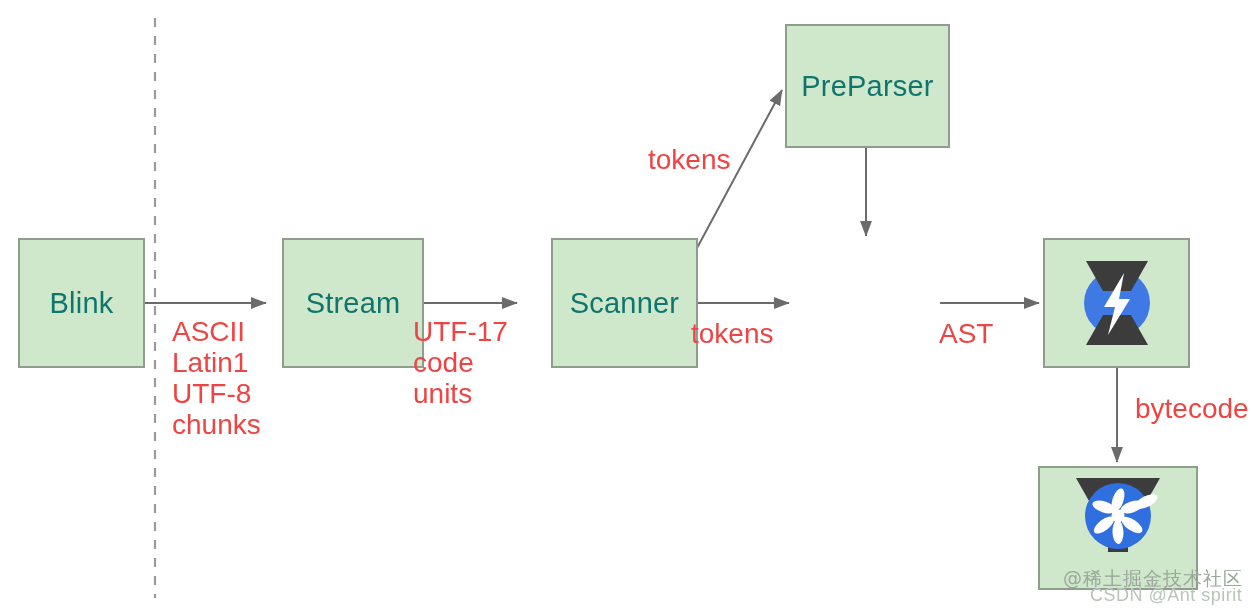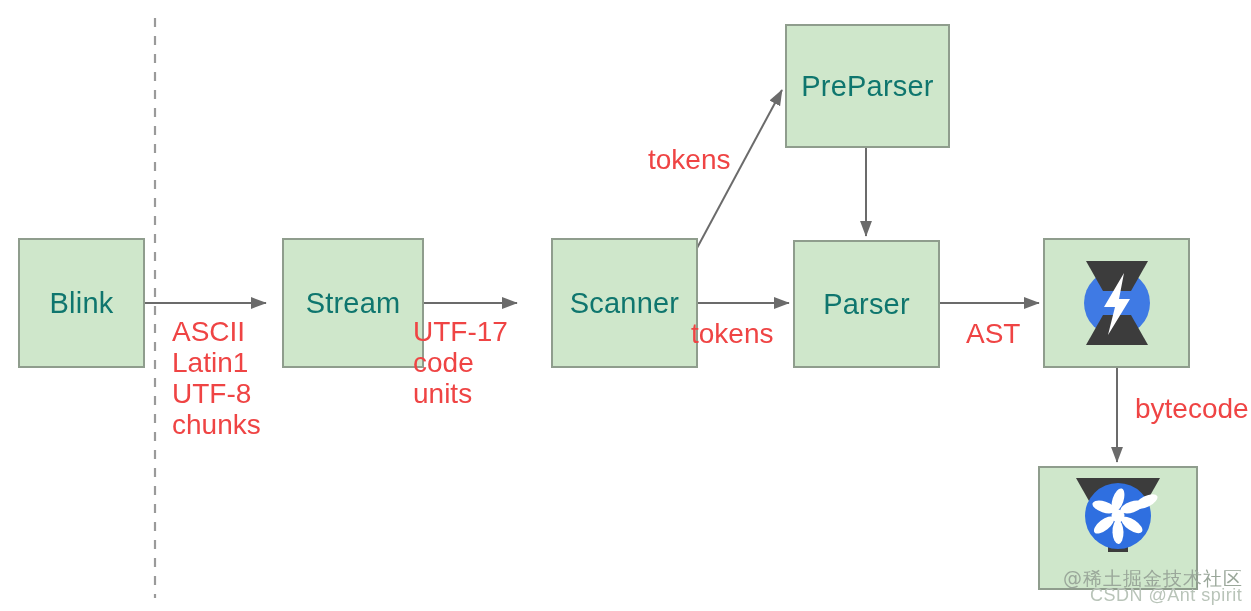--- a/index.html
+++ b/index.html
@@ -114,23 +114,20 @@
   </div>
 
   <div class="node" style="left:521px; top:238px; width:147px; height:130px;margin-left:30px;">
     <span class="node-label">Scanner</span>
   </div>
 
   <div class="node" style="left:785px; top:24px; width:165px; height:124px;">
     <span class="node-label">PreParser</span>
   </div>
 
-  <div class="node" style="left:793px; top:240px; width:147px; height:128px;">
-    <span class="node-label">Parser</span>
-  </div>
 
   <div class="node" style="left:1043px; top:238px; width:147px; height:130px;">
     <div class="icon-wrap">
       <svg width="86" height="96" viewBox="0 0 86 96" xmlns="http://www.w3.org/2000/svg">
         <circle cx="43" cy="48" r="33" fill="#3f7ae4"></circle>
         <path d="M12 6 L74 6 L57 36 L29 36 Z" fill="#3c3c3c"></path>
         <path d="M12 90 L74 90 L57 60 L29 60 Z" fill="#3c3c3c"></path>
         <path d="M50 18 L30 52 L41 52 L34 80 L56 44 L45 44 Z" fill="#ffffff"></path>
       </svg>
     </div>
@@ -162,20 +159,20 @@
 chunks</div>
 
   <div class="edge-label" style="left:413px; top:316px;">UTF-17
 code
 units</div>
 
   <div class="edge-label" style="left:648px; top:144px;">tokens</div>
 
   <div class="edge-label" style="left:691px; top:318px;">tokens</div>
 
-  <div class="edge-label" style="left:966px; top:318px;">AST</div>
+  <div class="edge-label" style="left:939px; top:318px;">AST</div>
 
   <div class="edge-label" style="left:1135px; top:393px;">bytecode</div>
 
   <div class="watermark-cn">@稀土掘金技术社区</div>
   <div class="watermark-en">CSDN @Ant spirit</div>
 
 </div>
 
 </body></html>

